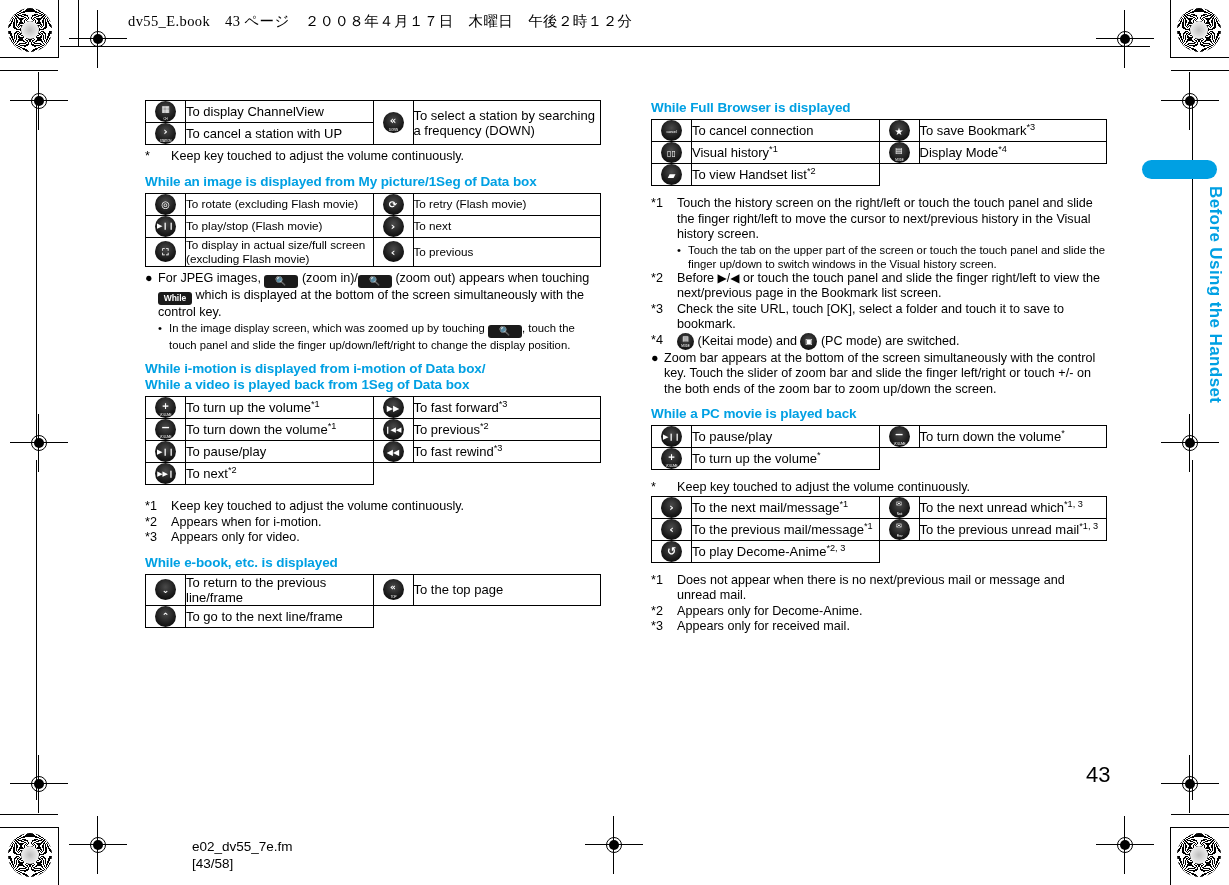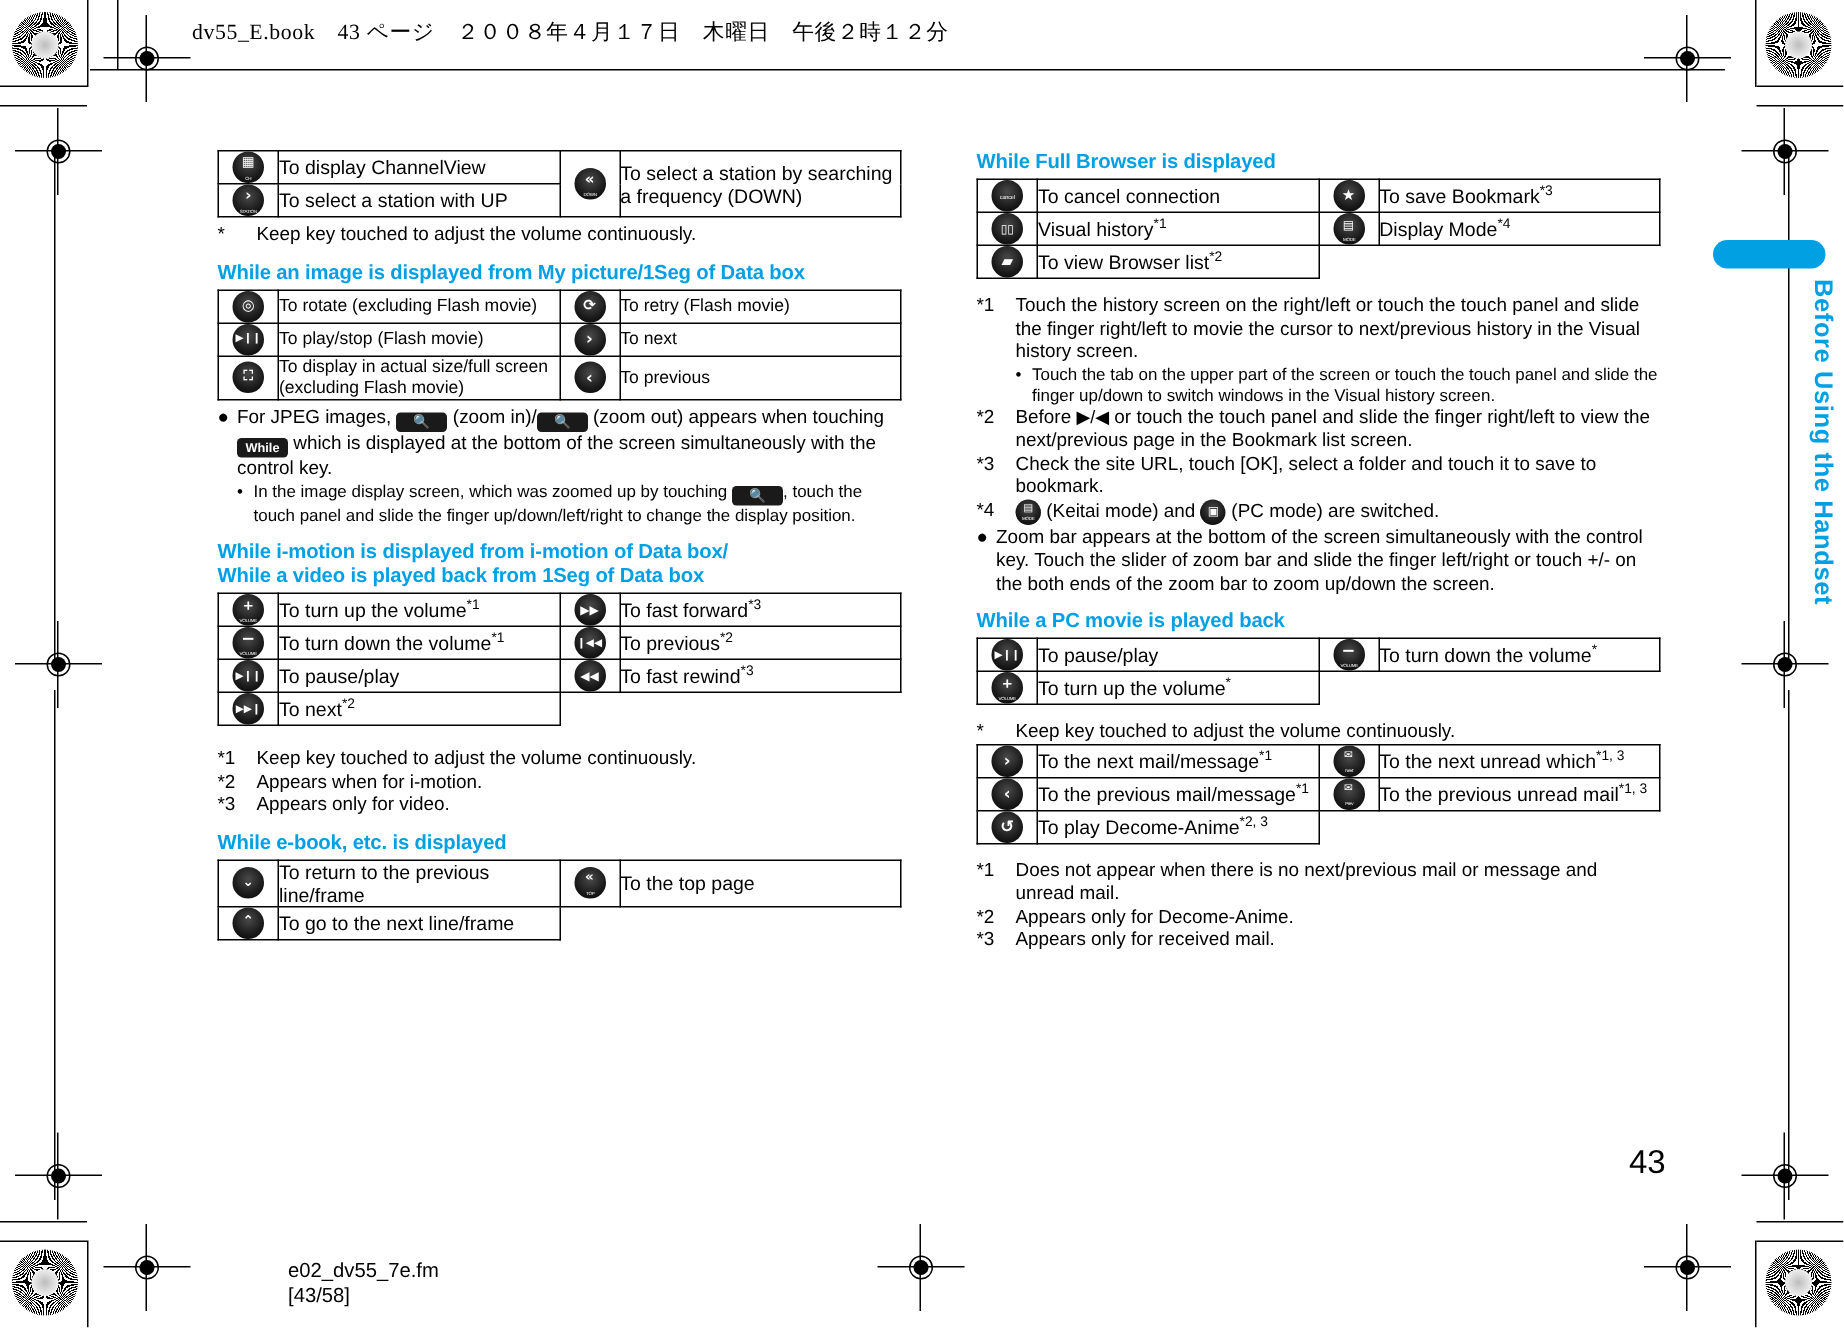--- a/index.html
+++ b/index.html
@@ -230,21 +230,21 @@
         <td class="tx">To display ChannelView</td>
         <td class="ic" rowspan="2">
           <span class="kicon"><span class="g up" style="font-size:10px;">«</span><span class="sub">DOWN</span></span>
         </td>
         <td class="tx" rowspan="2">To select a station by searching a frequency (DOWN)</td>
       </tr>
       <tr>
         <td class="ic">
           <span class="kicon"><span class="g up" style="font-size:10px;">›</span><span class="sub">STATION</span></span>
         </td>
-        <td class="tx">To select a station with UP</td>
+        <td class="tx">To cancel a station with UP</td>
       </tr>
     </tbody>
       </table>
 
     <div class="fn star">
       <span class="mk">*</span>
       <span class="bd">Keep key touched to adjust the volume continuously.</span>
     </div>
 
     <h3 class="sec tight">While an image is displayed from My picture/1Seg of Data box</h3>
@@ -368,31 +368,31 @@
         <td class="tx"><span>To save Bookmark</span><sup>*3</sup></td>
       </tr>
       <tr>
         <td class="ic"><span class="kicon"><span class="g" style="font-size:8px;">▯▯</span></span></td>
         <td class="tx"><span>Visual history</span><sup>*1</sup></td>
         <td class="ic"><span class="kicon"><span class="g up" style="font-size:8px;">▤</span><span class="sub">MODE</span></span></td>
         <td class="tx"><span>Display Mode</span><sup>*4</sup></td>
       </tr>
       <tr>
         <td class="ic"><span class="kicon"><span class="g" style="font-size:10px;">▰</span></span></td>
-        <td class="tx"><span>To view Browser list</span><sup>*2</sup></td>
+        <td class="tx"><span>To view Handset list</span><sup>*2</sup></td>
         <td class="blank"></td>
         <td class="blank"></td>
       </tr>
     </tbody>
       </table>
 
     <div style="height:6px;"></div>
     <div class="fn">
       <span class="mk">*1</span>
-      <span class="bd">Touch the history screen on the right/left or touch the touch panel and slide the finger right/left to movie the cursor to next/previous history in the Visual history screen.</span>
+      <span class="bd">Touch the history screen on the right/left or touch the touch panel and slide the finger right/left to move the cursor to next/previous history in the Visual history screen.</span>
     </div>
     <div class="subbul" style="margin-left:26px;">
       <span class="mk">•</span>
       <span class="bd">Touch the tab on the upper part of the screen or touch the touch panel and slide the finger up/down to switch windows in the Visual history screen.</span>
     </div>
     <div class="fn">
       <span class="mk">*2</span>
       <span class="bd"><span>Before </span><span class="glyph-tri">▶/◀</span><span> or touch the touch panel and slide the finger right/left to view the next/previous page in the Bookmark list screen.</span></span>
     </div>
     <div class="fn">

